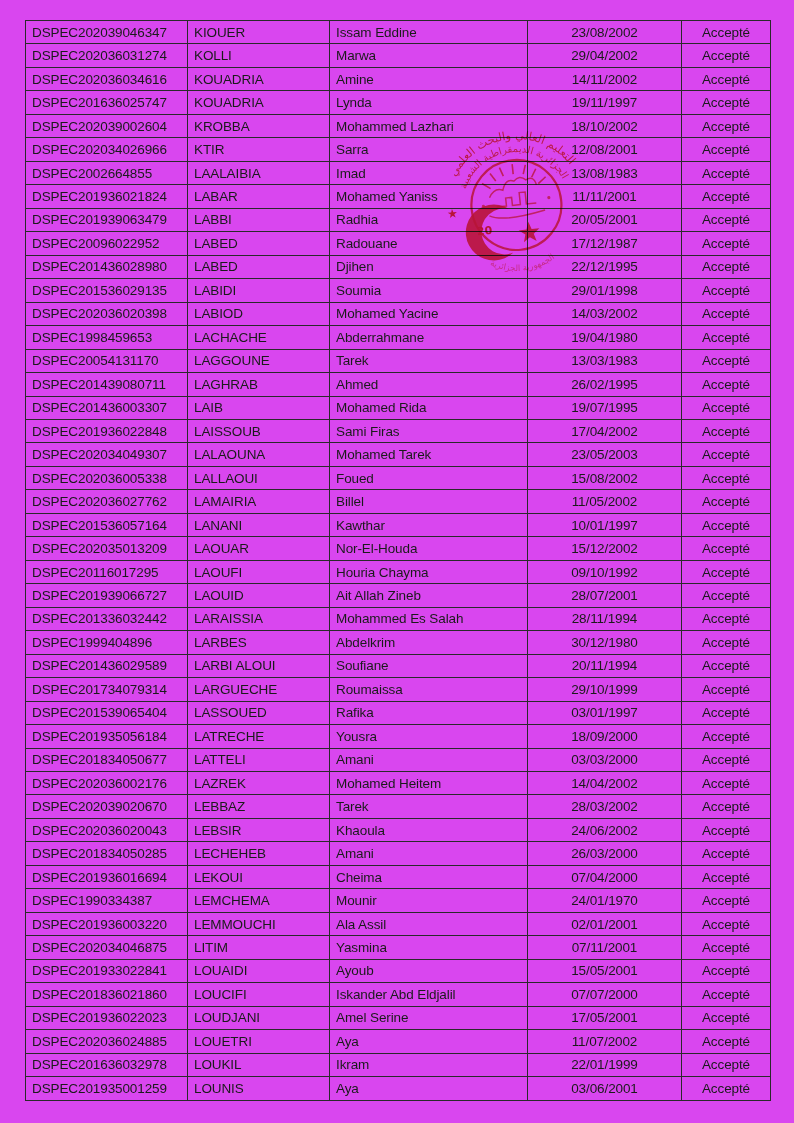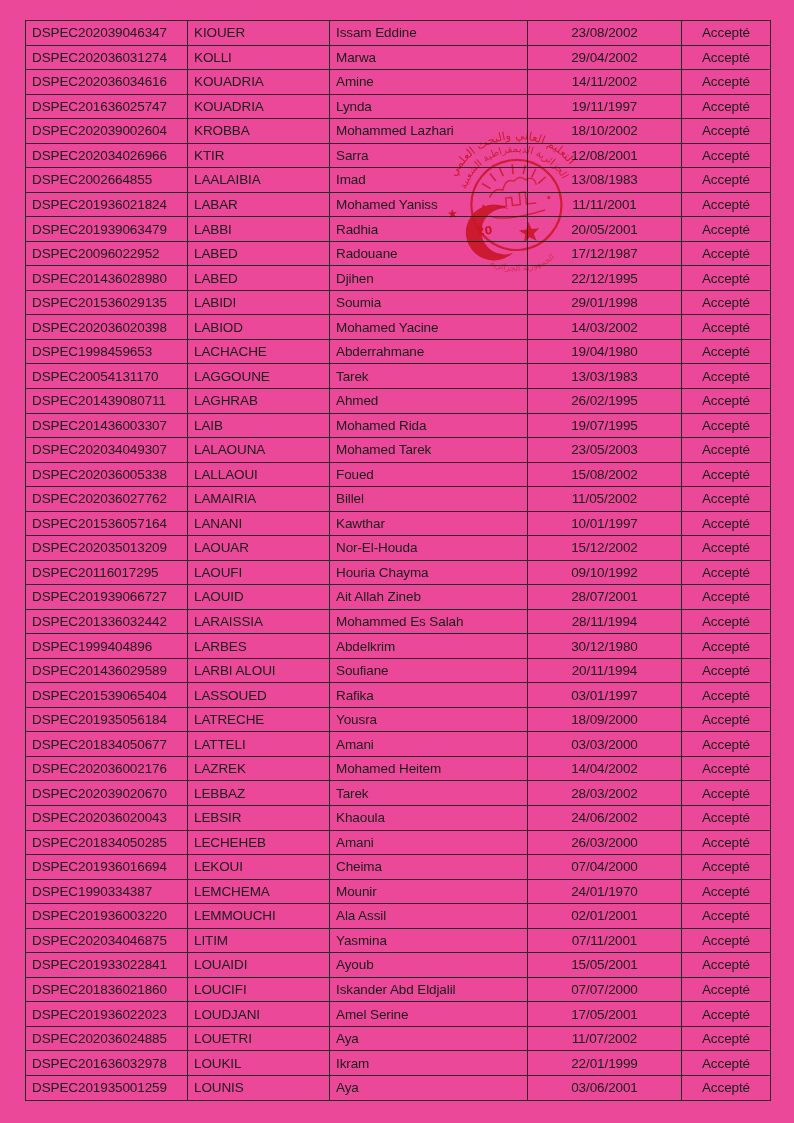--- a/index.html
+++ b/index.html
@@ -1,19 +1,19 @@
 <!DOCTYPE html>
 <html><head>
 <meta charset="utf-8">
 <style>
   html,body{margin:0;padding:0;background:#e9e9e9;}
   .page{
     position:relative;
     width:794px;height:1123px;
-    background:#ec4899;
+    background:#d946ef;
     overflow:hidden;
     font-family:"Liberation Sans",sans-serif;
     color:#1b1b1b;
   }
   .doc-table{
     position:absolute;left:25px;top:20px;
     width:745px;height:1081px;
     border-collapse:collapse;table-layout:fixed;
   }
   .doc-table td{
@@ -183,20 +183,27 @@
   </tr>
 
   <tr>
     <td class="c-id">DSPEC201436003307</td>
     <td class="c-ln">LAIB</td>
     <td class="c-fn">Mohamed Rida</td>
     <td class="c-dt">19/07/1995</td>
     <td class="c-st">Accepté</td>
   </tr>
 
+  <tr>
+    <td class="c-id">DSPEC201936022848</td>
+    <td class="c-ln">LAISSOUB</td>
+    <td class="c-fn">Sami Firas</td>
+    <td class="c-dt">17/04/2002</td>
+    <td class="c-st">Accepté</td>
+  </tr>
 
 
   <tr>
     <td class="c-id">DSPEC202034049307</td>
     <td class="c-ln">LALAOUNA</td>
     <td class="c-fn">Mohamed Tarek</td>
     <td class="c-dt">23/05/2003</td>
     <td class="c-st">Accepté</td>
   </tr>
 
@@ -265,20 +272,27 @@
   </tr>
 
   <tr>
     <td class="c-id">DSPEC201436029589</td>
     <td class="c-ln">LARBI ALOUI</td>
     <td class="c-fn">Soufiane</td>
     <td class="c-dt">20/11/1994</td>
     <td class="c-st">Accepté</td>
   </tr>
 
+  <tr>
+    <td class="c-id">DSPEC201734079314</td>
+    <td class="c-ln">LARGUECHE</td>
+    <td class="c-fn">Roumaissa</td>
+    <td class="c-dt">29/10/1999</td>
+    <td class="c-st">Accepté</td>
+  </tr>
 
 
   <tr>
     <td class="c-id">DSPEC201539065404</td>
     <td class="c-ln">LASSOUED</td>
     <td class="c-fn">Rafika</td>
     <td class="c-dt">03/01/1997</td>
     <td class="c-st">Accepté</td>
   </tr>
 

